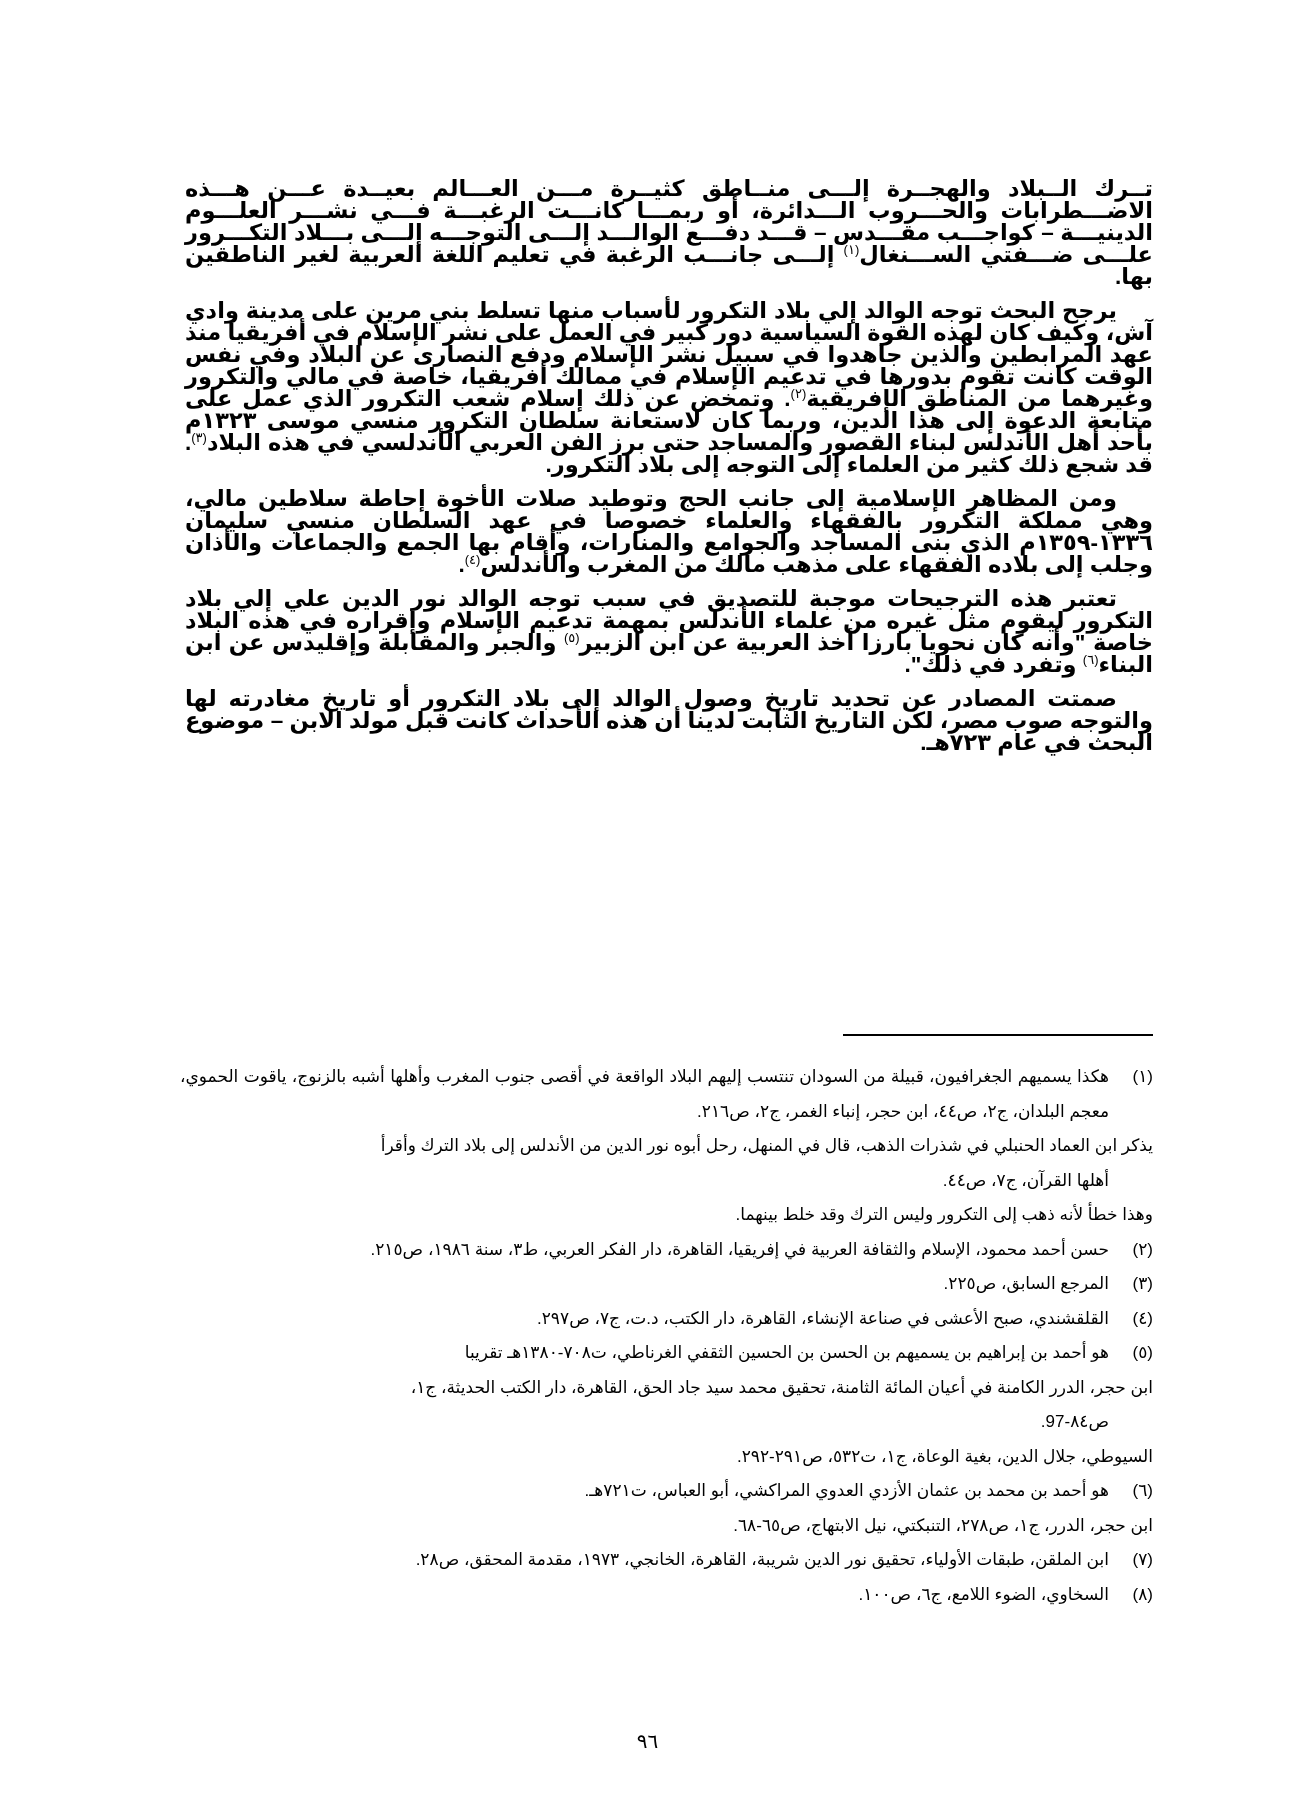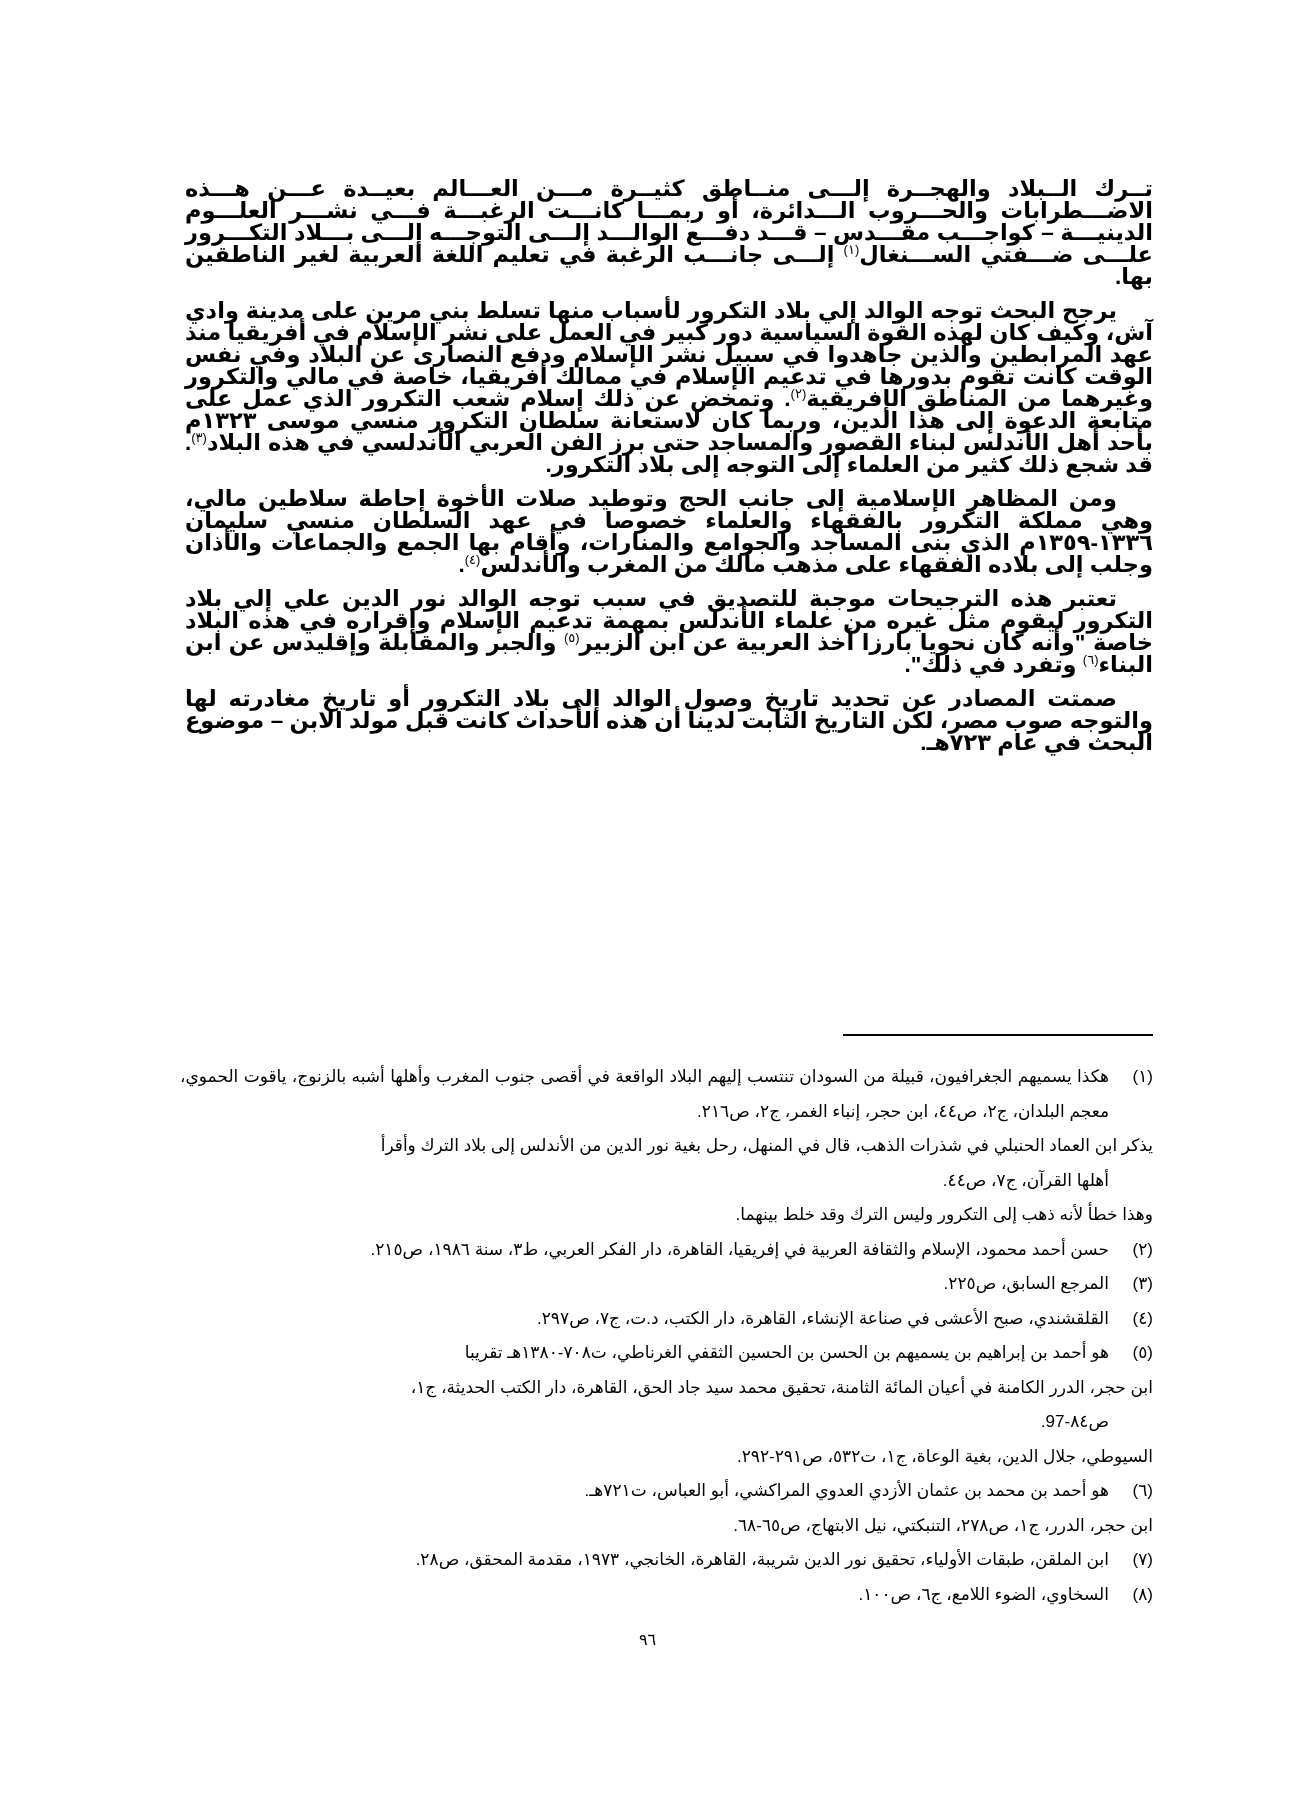--- a/index.html
+++ b/index.html
@@ -78,43 +78,43 @@
       margin: 0;
       padding-right: 0;
     }
     .fn-extra .indent-cont,
     .fn-entry .indent-cont {
       display: block;
       padding-right: 44px;
     }
     .page-number {
       position: absolute;
-      top: 1630px;
+      top: 1729px;
       left: 0;
       width: 1295px;
       text-align: center;
-      font-size: 16px;
+      font-size: 20px;
       font-family: "DejaVu Sans", sans-serif;
     }
   </style>
 </head>
 <body>
 
 <div class="page">
   <div class="body-text" id="body-text">
       <p class="no-indent"><span>تــرك الــبلاد والهجــرة إلـــى منــاطق كثيــرة مـــن العـــالم بعيــدة عـــن هـــذه الاضـــطرابات والحـــروب الـــدائرة، أو ربمـــا كانـــت الرغبـــة فـــي نشـــر العلـــوم الدينيـــة – كواجـــب مقـــدس – قـــد دفـــع الوالـــد إلـــى التوجـــه إلـــى بـــلاد التكـــرور علـــى ضـــفتي الســـنغال</span><sup class="fn">(١)</sup><span> إلـــى جانـــب الرغبة في تعليم اللغة العربية لغير الناطقين بها.</span></p>
       <p><span>يرجح البحث توجه الوالد إلي بلاد التكرور لأسباب منها تسلط بني مرين على مدينة وادي آش، وكيف كان لهذه القوة السياسية دور كبير في العمل على نشر الإسلام في أفريقيا منذ عهد المرابطين والذين جاهدوا في سبيل نشر الإسلام ودفع النصارى عن البلاد وفي نفس الوقت كانت تقوم بدورها في تدعيم الإسلام في ممالك أفريقيا، خاصة في مالي والتكرور وغيرهما من المناطق الإفريقية</span><sup class="fn">(٢)</sup><span>. وتمخض عن ذلك إسلام شعب التكرور الذي عمل على متابعة الدعوة إلى هذا الدين، وربما كان لاستعانة سلطان التكرور منسي موسى ١٣٢٣م بأحد أهل الأندلس لبناء القصور والمساجد حتى برز الفن العربي الأندلسي في هذه البلاد</span><sup class="fn">(٣)</sup><span>. قد شجع ذلك كثير من العلماء إلى التوجه إلى بلاد التكرور.</span></p>
       <p><span>ومن المظاهر الإسلامية إلى جانب الحج وتوطيد صلات الأخوة إحاطة سلاطين مالي، وهي مملكة التكرور بالفقهاء والعلماء خصوصا في عهد السلطان منسي سليمان ١٣٣٦-١٣٥٩م الذي بنى المساجد والجوامع والمنارات، وأقام بها الجمع والجماعات والأذان وجلب إلى بلاده الفقهاء على مذهب مالك من المغرب والأندلس</span><sup class="fn">(٤)</sup><span>.</span></p>
       <p><span>تعتبر هذه الترجيحات موجبة للتصديق في سبب توجه الوالد نور الدين علي إلي بلاد التكرور ليقوم مثل غيره من علماء الأندلس بمهمة تدعيم الإسلام وإقراره في هذه البلاد خاصة "وأنه كان نحويا بارزا أخذ العربية عن ابن الزبير</span><sup class="fn">(٥)</sup><span> والجبر والمقابلة وإقليدس عن ابن البناء</span><sup class="fn">(٦)</sup><span> وتفرد في ذلك".</span></p>
       <p><span>صمتت المصادر عن تحديد تاريخ وصول الوالد إلى بلاد التكرور أو تاريخ مغادرته لها والتوجه صوب مصر، لكن التاريخ الثابت لدينا أن هذه الأحداث كانت قبل مولد الابن – موضوع البحث في عام ٧٢٣هـ.</span></p>
     </div>
   <div class="separator"></div>
   <div class="footnotes" id="footnotes">
       <div class="fn-entry"><span class="fn-num">(١)</span><span>هكذا يسميهم الجغرافيون، قبيلة من السودان تنتسب إليهم البلاد الواقعة في أقصى جنوب المغرب وأهلها أشبه بالزنوج، ياقوت الحموي، معجم البلدان، ج٢، ص٤٤، ابن حجر، إنباء الغمر، ج٢، ص٢١٦.</span></div>
-      <div class="fn-extra"><span>يذكر ابن العماد الحنبلي في شذرات الذهب، قال في المنهل، رحل بغية نور الدين من الأندلس إلى بلاد الترك وأقرأ</span><span class="indent-cont">أهلها القرآن، ج٧، ص٤٤.</span></div>
+      <div class="fn-extra"><span>يذكر ابن العماد الحنبلي في شذرات الذهب، قال في المنهل، رحل أبوه نور الدين من الأندلس إلى بلاد الترك وأقرأ</span><span class="indent-cont">أهلها القرآن، ج٧، ص٤٤.</span></div>
       <div class="fn-extra"><span>وهذا خطأ لأنه ذهب إلى التكرور وليس الترك وقد خلط بينهما.</span></div>
       <div class="fn-entry"><span class="fn-num">(٢)</span><span>حسن أحمد محمود، الإسلام والثقافة العربية في إفريقيا، القاهرة، دار الفكر العربي، ط٣، سنة ١٩٨٦، ص٢١٥.</span></div>
       <div class="fn-entry"><span class="fn-num">(٣)</span><span>المرجع السابق، ص٢٢٥.</span></div>
       <div class="fn-entry"><span class="fn-num">(٤)</span><span>القلقشندي، صبح الأعشى في صناعة الإنشاء، القاهرة، دار الكتب، د.ت، ج٧، ص٢٩٧.</span></div>
       <div class="fn-entry"><span class="fn-num">(٥)</span><span>هو أحمد بن إبراهيم بن يسميهم بن الحسن بن الحسين الثقفي الغرناطي، ت٧٠٨-١٣٨٠هـ تقريبا</span></div>
       <div class="fn-extra"><span>ابن حجر، الدرر الكامنة في أعيان المائة الثامنة، تحقيق محمد سيد جاد الحق، القاهرة، دار الكتب الحديثة، ج١،</span><span class="indent-cont">ص٨٤-97.</span></div>
       <div class="fn-extra"><span>السيوطي، جلال الدين، بغية الوعاة، ج١، ت٥٣٢، ص٢٩١-٢٩٢.</span></div>
       <div class="fn-entry"><span class="fn-num">(٦)</span><span>هو أحمد بن محمد بن عثمان الأزدي العدوي المراكشي، أبو العباس، ت٧٢١هـ.</span></div>
       <div class="fn-extra"><span>ابن حجر، الدرر، ج١، ص٢٧٨، التنبكتي، نيل الابتهاج، ص٦٥-٦٨.</span></div>
       <div class="fn-entry"><span class="fn-num">(٧)</span><span>ابن الملقن، طبقات الأولياء، تحقيق نور الدين شريبة، القاهرة، الخانجي، ١٩٧٣، مقدمة المحقق، ص٢٨.</span></div>

